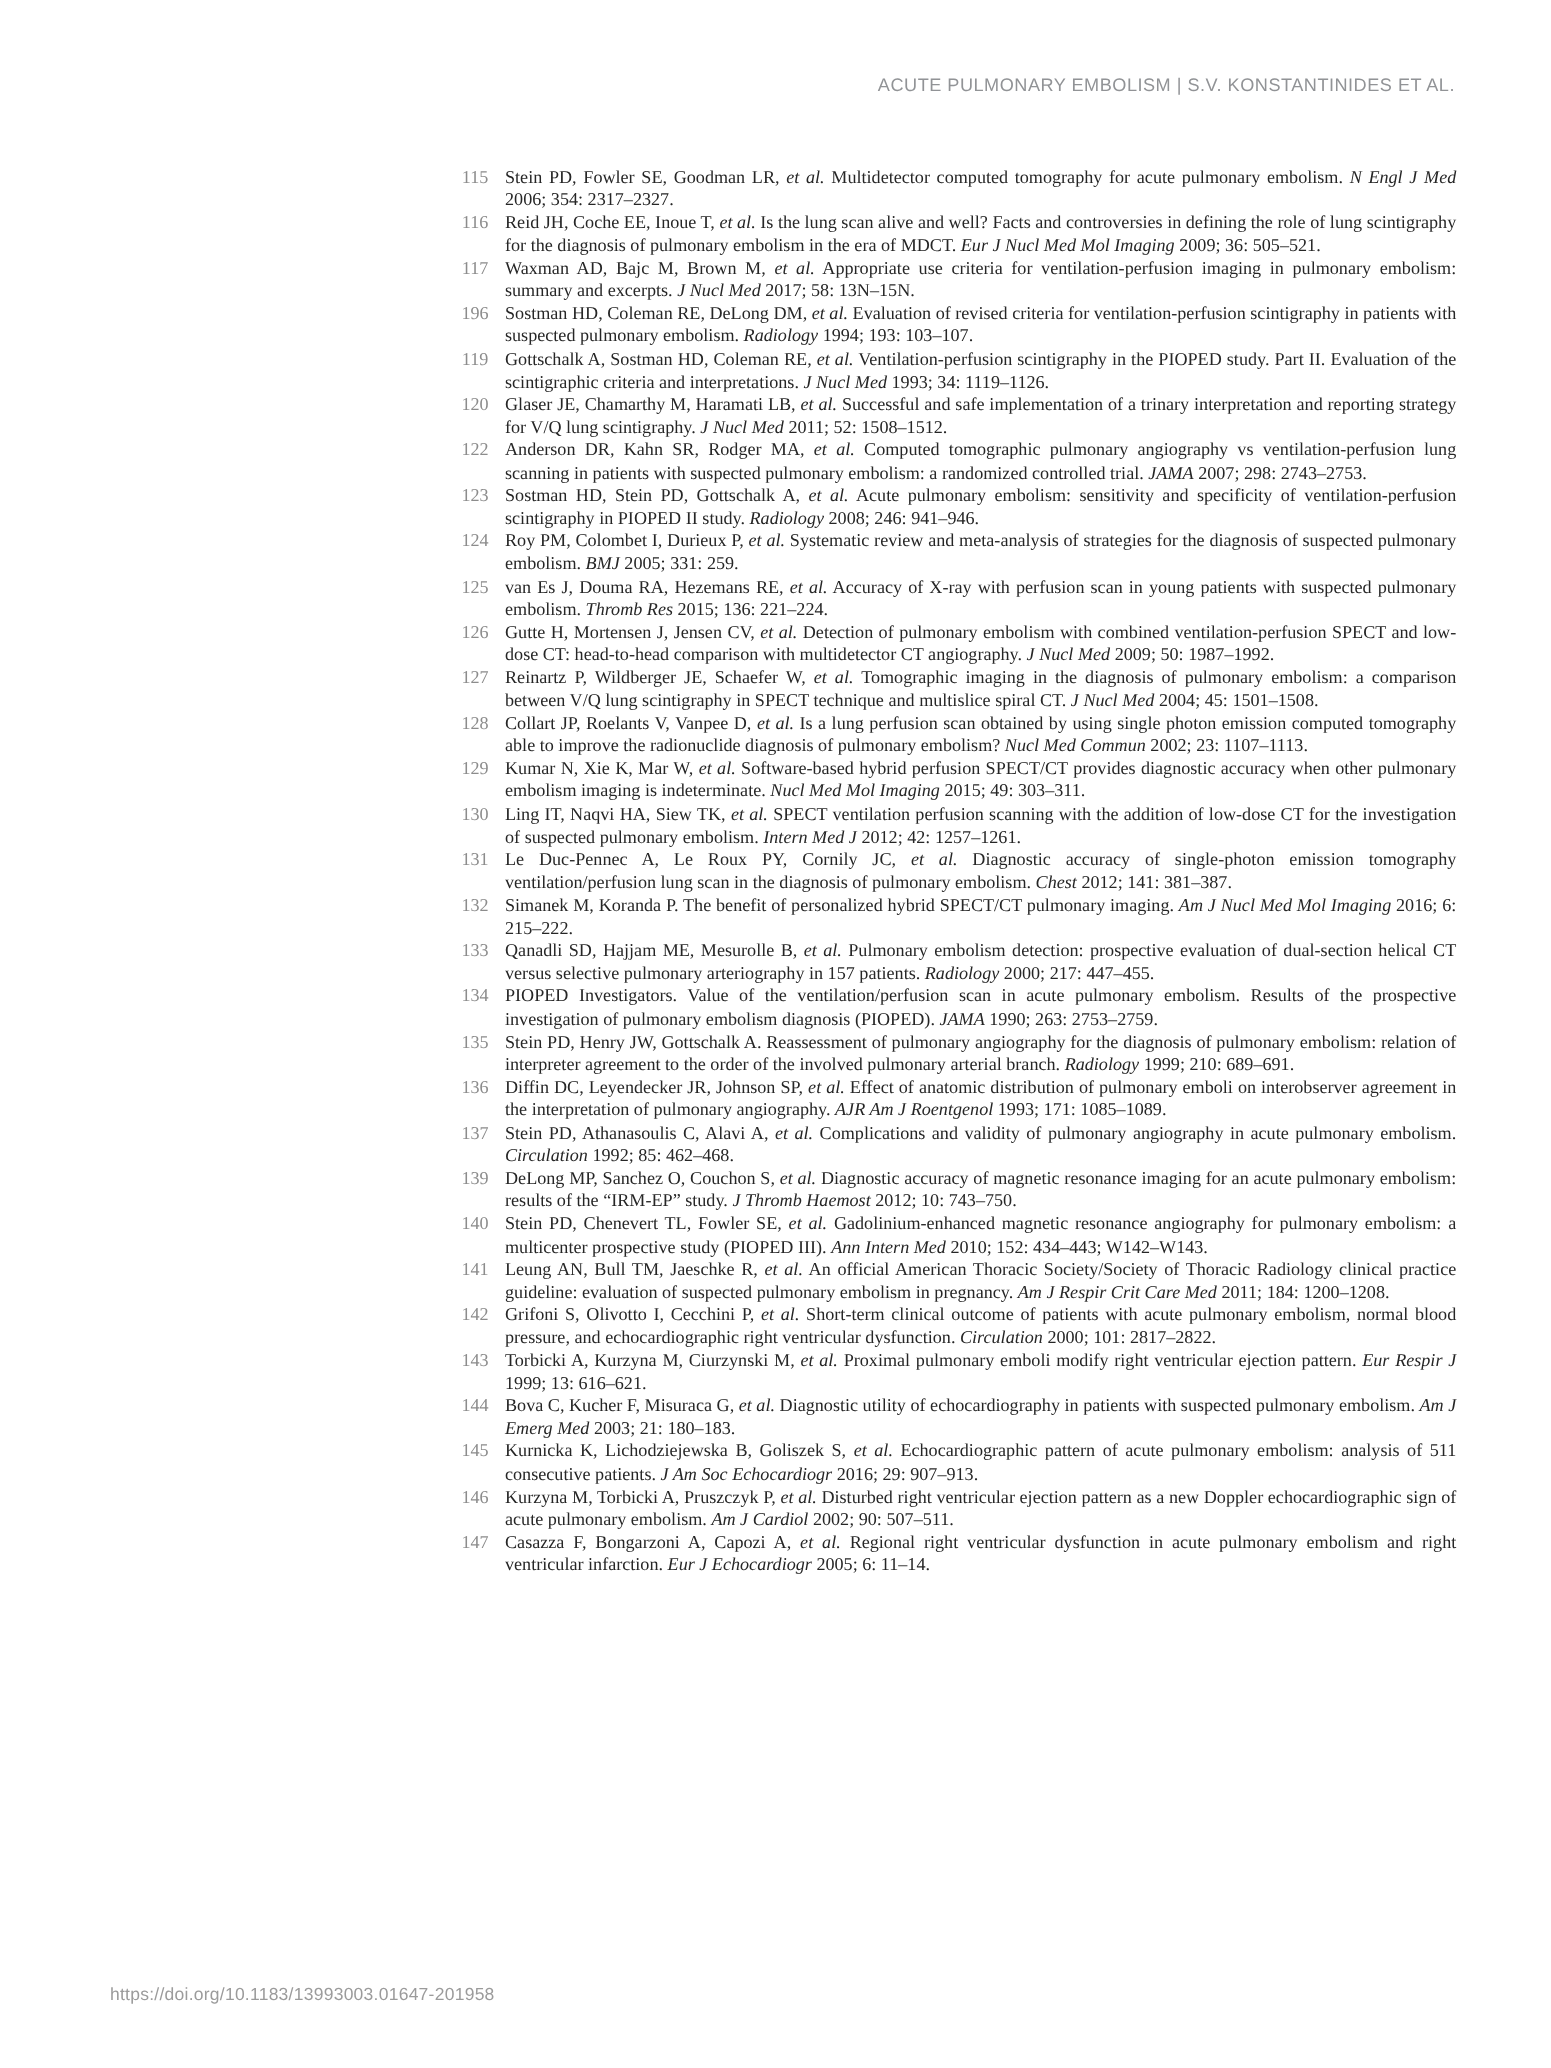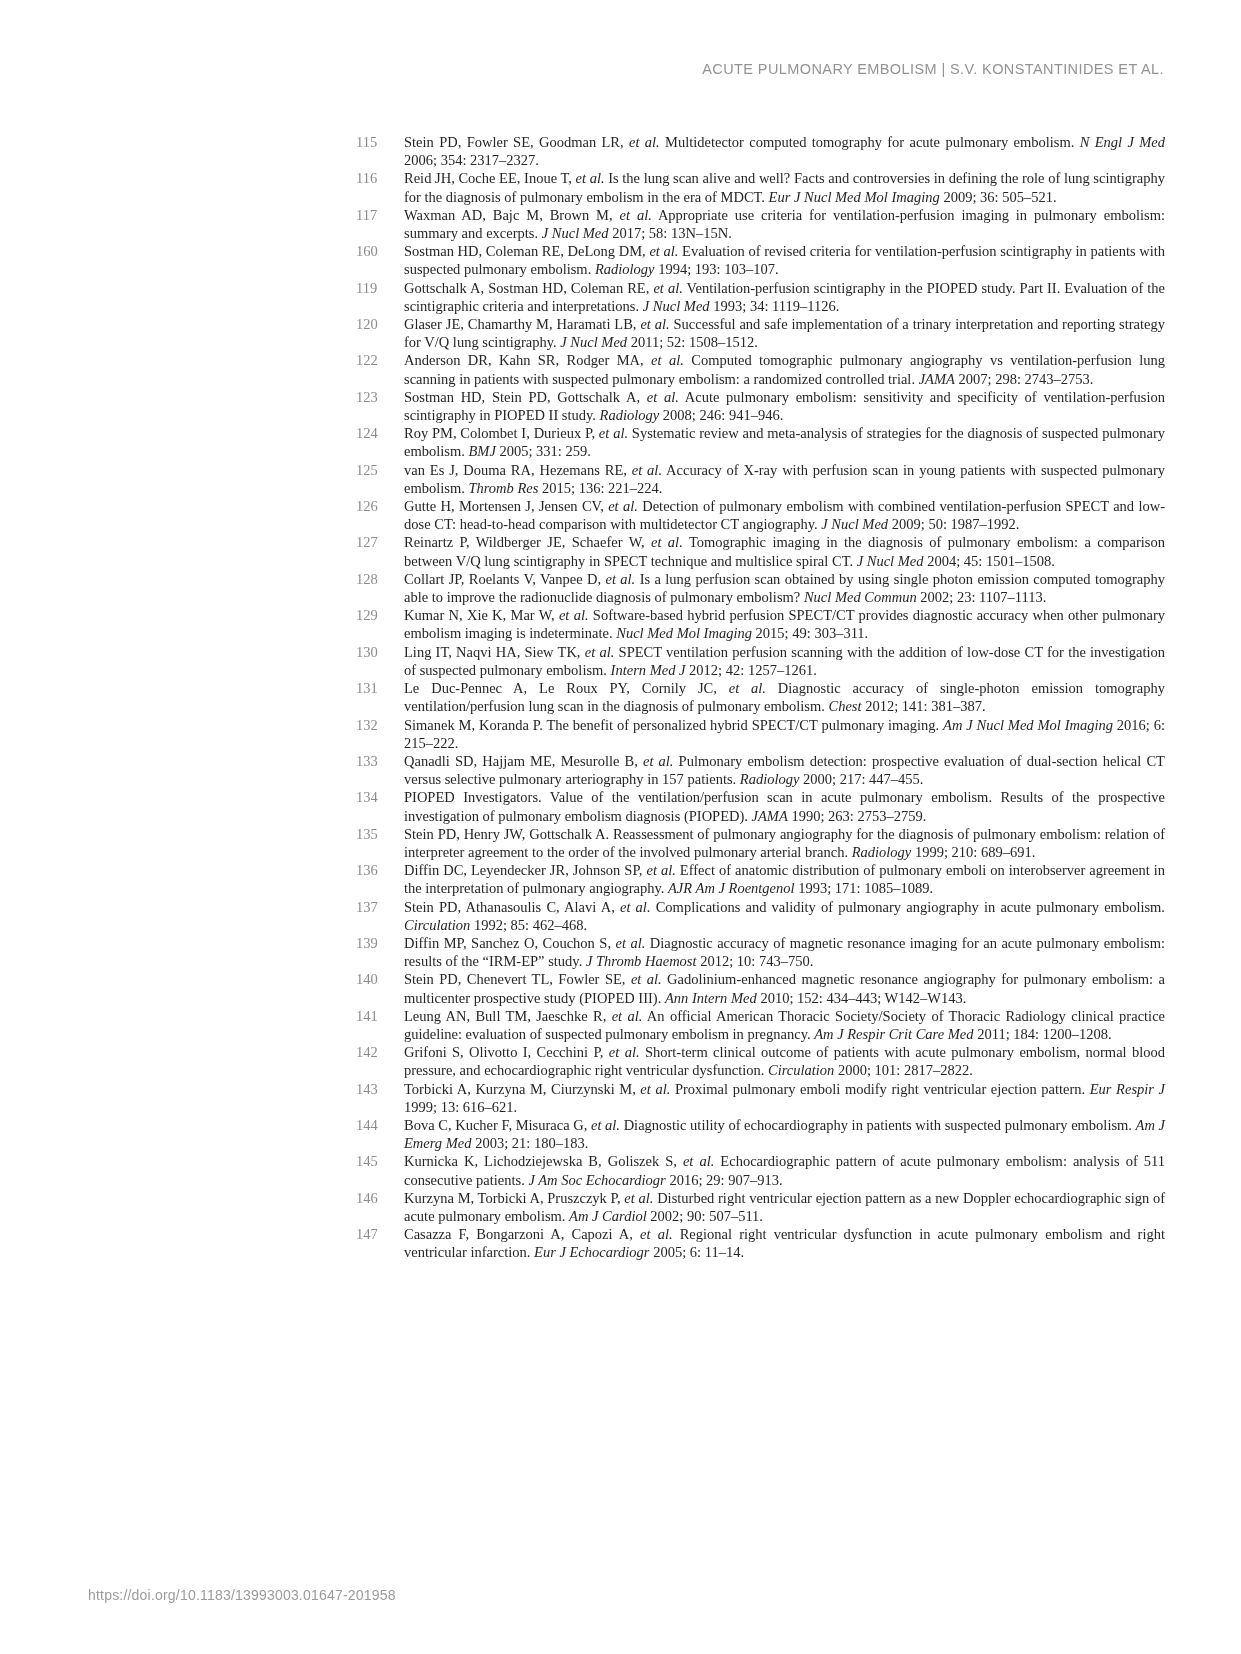--- a/index.html
+++ b/index.html
@@ -28,20 +28,21 @@
     left: 356px;
     right: 76px;
     color: #262626;
     font-size: 14.5px;
     line-height: 18.2px;
   }
   .ref { display: flex; }
   .ref-num {
     flex: 0 0 48px;
     color: #8c8c8c;
+    text-align: center;
   }
   .ref-text {
     flex: 1 1 auto;
     text-align: justify;
     text-justify: inter-word;
   }
   .ref-text i { font-style: italic; }
   .footer {
     position: absolute;
     left: 88px;
@@ -69,21 +70,21 @@
       </div>
       <div class="ref">
         <span class="ref-num">116</span>
         <span class="ref-text"><span>Reid JH, Coche EE, Inoue T, </span><i>et al.</i><span> Is the lung scan alive and well? Facts and controversies in defining the role of lung scintigraphy for the diagnosis of pulmonary embolism in the era of MDCT. </span><i>Eur J Nucl Med Mol Imaging</i><span> 2009; 36: 505–521.</span></span>
       </div>
       <div class="ref">
         <span class="ref-num">117</span>
         <span class="ref-text"><span>Waxman AD, Bajc M, Brown M, </span><i>et al.</i><span> Appropriate use criteria for ventilation-perfusion imaging in pulmonary embolism: summary and excerpts. </span><i>J Nucl Med</i><span> 2017; 58: 13N–15N.</span></span>
       </div>
       <div class="ref">
-        <span class="ref-num">160</span>
+        <span class="ref-num">196</span>
         <span class="ref-text"><span>Sostman HD, Coleman RE, DeLong DM, </span><i>et al.</i><span> Evaluation of revised criteria for ventilation-perfusion scintigraphy in patients with suspected pulmonary embolism. </span><i>Radiology</i><span> 1994; 193: 103–107.</span></span>
       </div>
       <div class="ref">
         <span class="ref-num">119</span>
         <span class="ref-text"><span>Gottschalk A, Sostman HD, Coleman RE, </span><i>et al.</i><span> Ventilation-perfusion scintigraphy in the PIOPED study. Part II. Evaluation of the scintigraphic criteria and interpretations. </span><i>J Nucl Med</i><span> 1993; 34: 1119–1126.</span></span>
       </div>
       <div class="ref">
         <span class="ref-num">120</span>
         <span class="ref-text"><span>Glaser JE, Chamarthy M, Haramati LB, </span><i>et al.</i><span> Successful and safe implementation of a trinary interpretation and reporting strategy for V/Q lung scintigraphy. </span><i>J Nucl Med</i><span> 2011; 52: 1508–1512.</span></span>
       </div>
@@ -146,21 +147,21 @@
       <div class="ref">
         <span class="ref-num">136</span>
         <span class="ref-text"><span>Diffin DC, Leyendecker JR, Johnson SP, </span><i>et al.</i><span> Effect of anatomic distribution of pulmonary emboli on interobserver agreement in the interpretation of pulmonary angiography. </span><i>AJR Am J Roentgenol</i><span> 1993; 171: 1085–1089.</span></span>
       </div>
       <div class="ref">
         <span class="ref-num">137</span>
         <span class="ref-text"><span>Stein PD, Athanasoulis C, Alavi A, </span><i>et al.</i><span> Complications and validity of pulmonary angiography in acute pulmonary embolism. </span><i>Circulation</i><span> 1992; 85: 462–468.</span></span>
       </div>
       <div class="ref">
         <span class="ref-num">139</span>
-        <span class="ref-text"><span>Diffin MP, Sanchez O, Couchon S, </span><i>et al.</i><span> Diagnostic accuracy of magnetic resonance imaging for an acute pulmonary embolism: results of the “IRM-EP” study. </span><i>J Thromb Haemost</i><span> 2012; 10: 743–750.</span></span>
+        <span class="ref-text"><span>DeLong MP, Sanchez O, Couchon S, </span><i>et al.</i><span> Diagnostic accuracy of magnetic resonance imaging for an acute pulmonary embolism: results of the “IRM-EP” study. </span><i>J Thromb Haemost</i><span> 2012; 10: 743–750.</span></span>
       </div>
       <div class="ref">
         <span class="ref-num">140</span>
         <span class="ref-text"><span>Stein PD, Chenevert TL, Fowler SE, </span><i>et al.</i><span> Gadolinium-enhanced magnetic resonance angiography for pulmonary embolism: a multicenter prospective study (PIOPED III). </span><i>Ann Intern Med</i><span> 2010; 152: 434–443; W142–W143.</span></span>
       </div>
       <div class="ref">
         <span class="ref-num">141</span>
         <span class="ref-text"><span>Leung AN, Bull TM, Jaeschke R, </span><i>et al.</i><span> An official American Thoracic Society/Society of Thoracic Radiology clinical practice guideline: evaluation of suspected pulmonary embolism in pregnancy. </span><i>Am J Respir Crit Care Med</i><span> 2011; 184: 1200–1208.</span></span>
       </div>
       <div class="ref">

